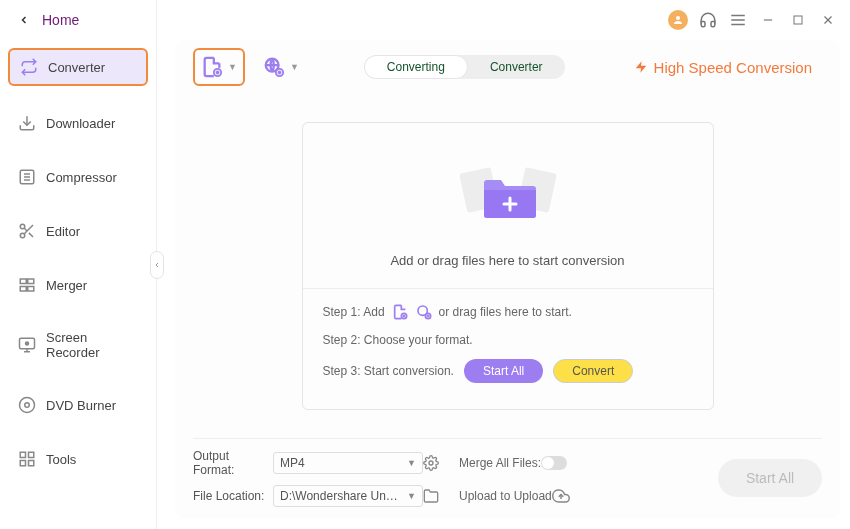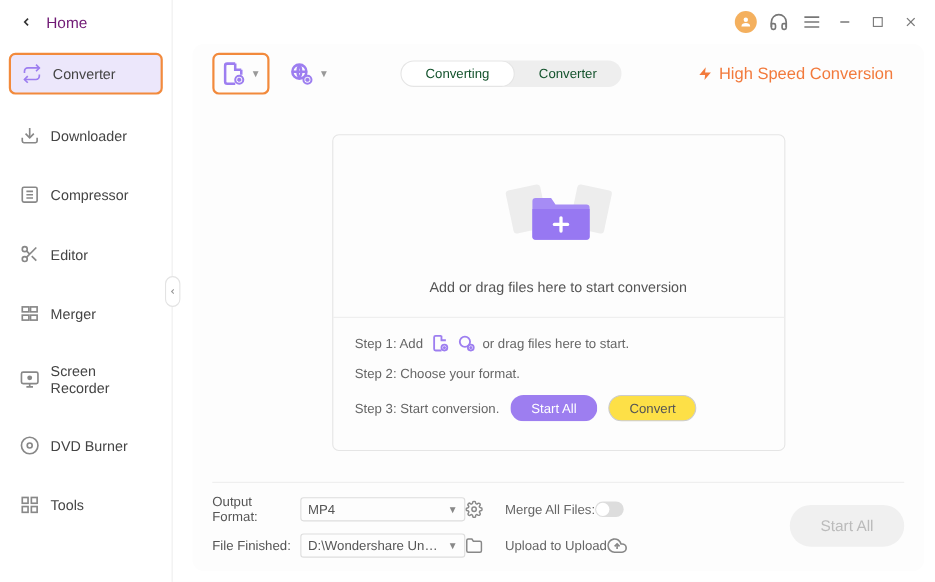--- a/index.html
+++ b/index.html
@@ -313,21 +313,21 @@
                 <circle cx="12" cy="12" r="3"></circle>
                 <path d="M19.4 15a1.65 1.65 0 0 0 .33 1.82l.06.06a2 2 0 1 1-2.83 2.83l-.06-.06a1.65 1.65 0 0 0-1.82-.33 1.65 1.65 0 0 0-1 1.51V21a2 2 0 0 1-4 0v-.09A1.65 1.65 0 0 0 9 19.4a1.65 1.65 0 0 0-1.82.33l-.06.06a2 2 0 1 1-2.83-2.83l.06-.06a1.65 1.65 0 0 0 .33-1.82 1.65 1.65 0 0 0-1.51-1H3a2 2 0 0 1 0-4h.09A1.65 1.65 0 0 0 4.6 9a1.65 1.65 0 0 0-.33-1.82l-.06-.06a2 2 0 1 1 2.83-2.83l.06.06a1.65 1.65 0 0 0 1.82.33H9a1.65 1.65 0 0 0 1-1.51V3a2 2 0 0 1 4 0v.09a1.65 1.65 0 0 0 1 1.51 1.65 1.65 0 0 0 1.82-.33l.06-.06a2 2 0 1 1 2.83 2.83l-.06.06a1.65 1.65 0 0 0-.33 1.82V9c.64.26 1.06.87 1.51 1H21a2 2 0 0 1 0 4h-.09a1.65 1.65 0 0 0-1.51 1z"></path>
               </svg>
           </span>
           <span style="width:20px"></span>
           <span>Merge All Files:</span>
           <div class="toggle"></div>
         </div>
         <div class="start-all-btn">Start All</div>
         <div class="fr">
-          <span class="fr-label">File Finished:</span>
+          <span class="fr-label">File Location:</span>
           <div class="select">
             <span style="white-space:nowrap;overflow:hidden;text-overflow:ellipsis;max-width:120px">D:\Wondershare UniConverter 1</span>
             <span class="caret">▼</span>
           </div>
           <span class="ficon">
             <svg width="16" height="16" viewBox="0 0 24 24" fill="none" stroke="currentColor" stroke-width="2">
                 <path d="M22 19a2 2 0 0 1-2 2H4a2 2 0 0 1-2-2V5a2 2 0 0 1 2-2h5l2 3h9a2 2 0 0 1 2 2z"></path>
               </svg>
           </span>
           <span style="width:20px"></span>

